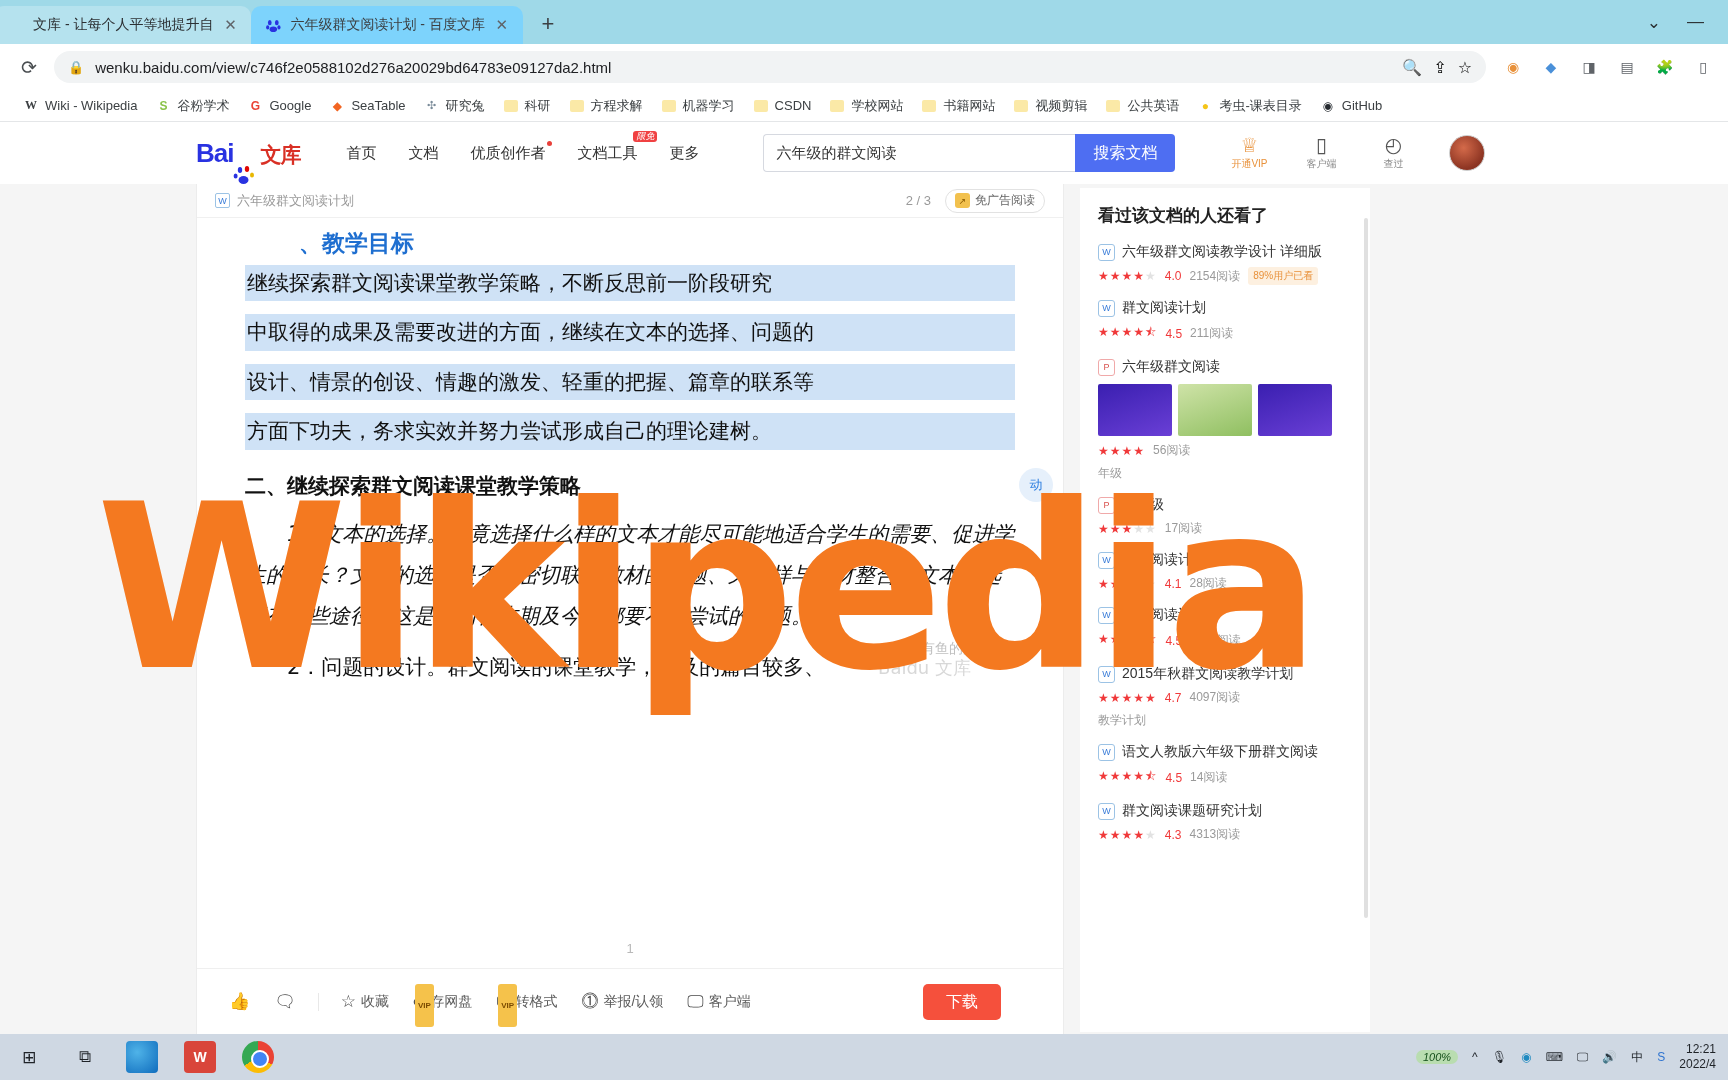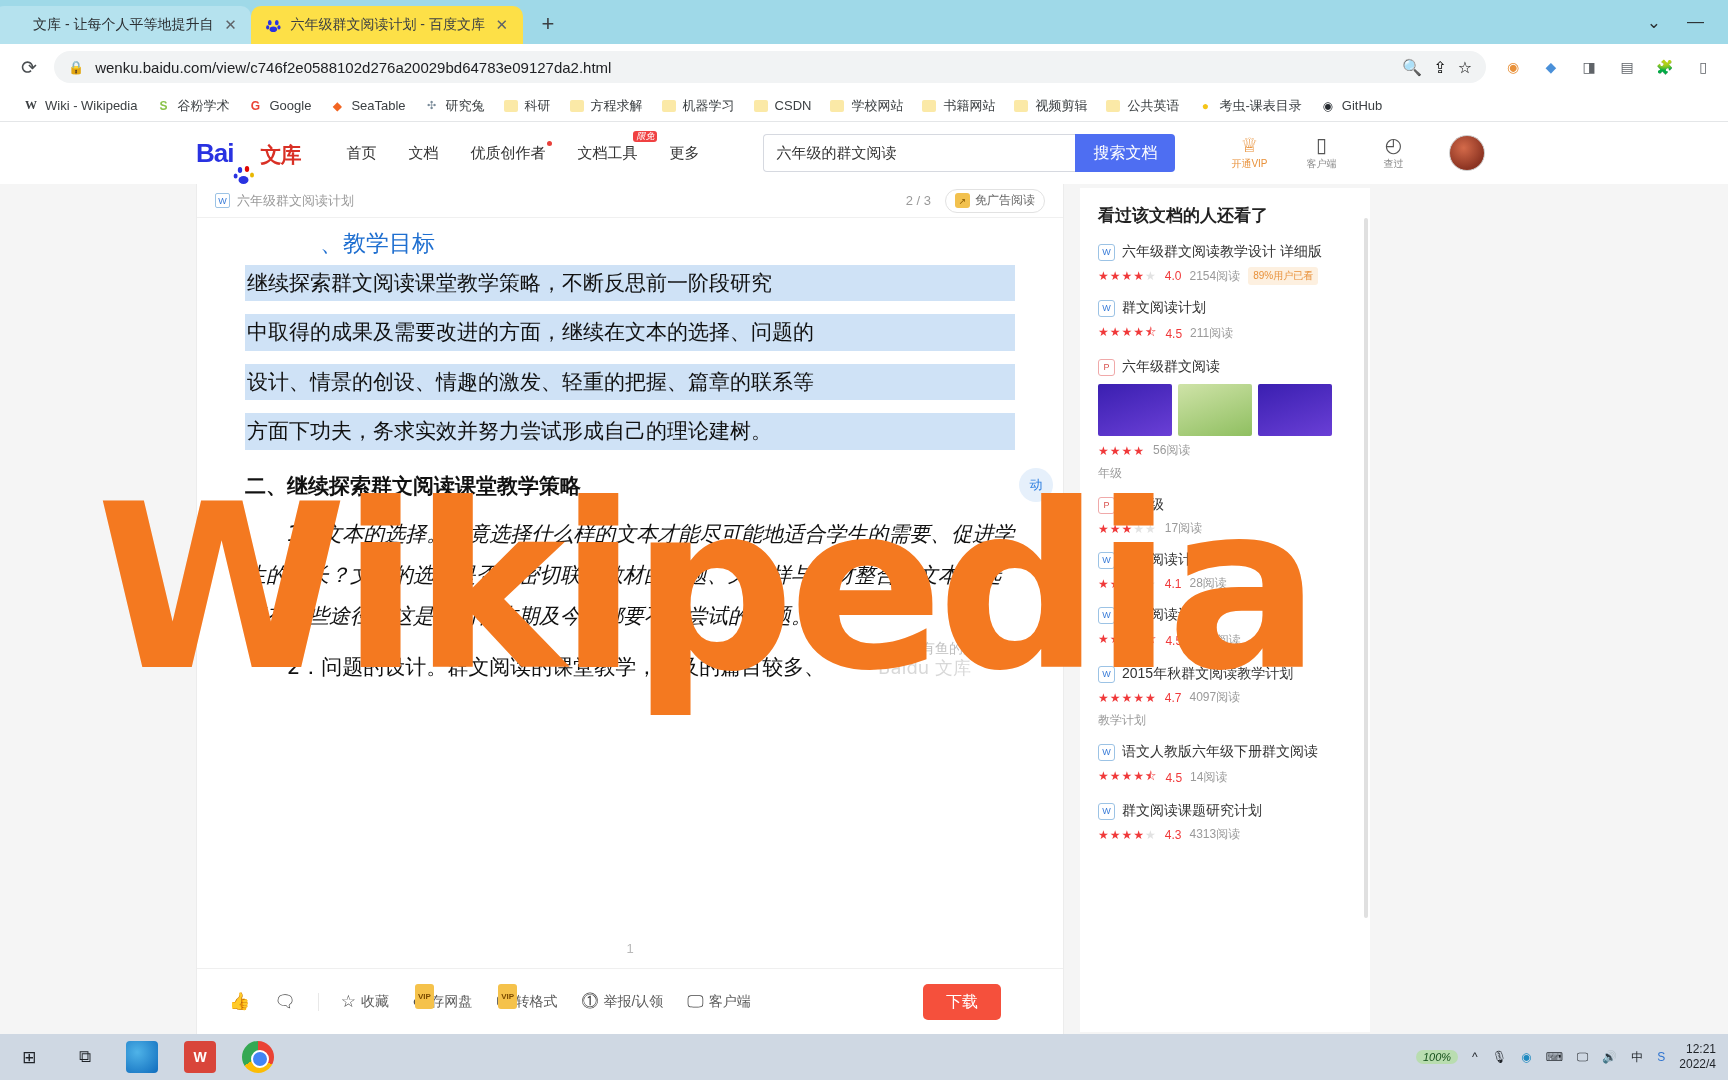--- a/index.html
+++ b/index.html
@@ -16,21 +16,21 @@
     position: absolute; left: 0; top: 0; width: 1728px; height: 44px;
     background: #9fd9e8;
     display: flex; align-items: flex-end;
   }
   .tab {
     height: 38px; display: flex; align-items: center; gap: 8px;
     padding: 0 12px 0 14px; border-radius: 10px 10px 0 0;
     font-size: 14px; color: #3c4043; position: relative;
   }
   .tab.inactive { background: #b5e2ee; color: #2c3033; max-width: 260px; }
-  .tab.active { background: #fde047; max-width: 300px; }
+  .tab.active { background: #7dd3fc; max-width: 300px; }
   .tab-title {
     white-space: nowrap; overflow: hidden; text-overflow: ellipsis; max-width: 200px;
   }
   .tab-close {
     font-size: 15px; color: #5f6368; width: 18px; height: 18px;
     display: flex; align-items: center; justify-content: center; flex: none;
   }
   .tab-fav { width: 17px; height: 17px; flex: none; display:flex; align-items:center; justify-content:center; }
   .newtab {
     width: 34px; height: 34px; margin-left: 8px; margin-bottom: 3px;
@@ -132,21 +132,21 @@
   }
   .adfree .af-ic { width: 15px; height: 15px; background: #f2c14e; border-radius: 3px;
     display:flex; align-items:center; justify-content:center; font-size: 9px; color:#8a5a00; }
   .adfree .af-tx { font-size: 12px; color: #666; white-space: nowrap; }
 
   .doc-body { position: relative; height: 782px; overflow: hidden; padding: 10px 0 0 0; }
   .doc-page {
     margin: 0 auto; width: 770px; position: relative;
     font-family: "DejaVu Sans", sans-serif;
   }
-  .hl-title { font-size: 23px; color: #1f6fd0; font-weight: normal; margin: 0 0 4px 75px; }
+  .hl-title { font-size: 23px; color: #1f6fd0; font-weight: bold; margin: 0 0 4px 54px; }
   .hl-line {
     background: #cfe2f6; color: #111; font-size: 21px; line-height: 1.45;
     padding: 3px 2px; display: block; width: 100%;
   }
   .para { font-size: 21px; line-height: 1.95; color: #111; }
   .para.ind { text-indent: 2em; }
   .sec-h { font-size: 21px; font-weight: bold; color: #111; margin-top: 8px; }
   .wm-note { position: absolute; right: 38px; bottom: 30px; font-size: 14px; color: #bfbfbf; }
   .wm-baidu { position: absolute; right: 44px; bottom: 8px; font-size: 18px; color: #d8d8d8; }
   .pg-num { position: absolute; left: 0; right: 0; bottom: 44px; text-align: center; font-size: 13px; color: #b9b9b9; }
@@ -159,21 +159,21 @@
 
   .doc-footer {
     position: absolute; left: 0; bottom: 0; width: 866px; height: 66px; background: #fff;
     border-top: 1px solid #efefef; display: flex; align-items: center; padding-left: 22px; gap: 4px;
   }
   .fbtn { display: flex; align-items: center; gap: 5px; padding: 0 10px; height: 30px;
           font-size: 14px; color: #5b5b5b; position: relative; white-space: nowrap; }
   .fbtn .fic { font-size: 17px; color: #4a4a4a; line-height: 1; }
   .fbtn .vipt {
     position: absolute; left: 12px; top: -3px; background: #f5c24b; color: #7a4a00;
-    font-size: 8px; padding: 8px 3px; border-radius: 3px; font-weight: bold;
+    font-size: 8px; padding: 17px 3px; border-radius: 3px; font-weight: bold;
   }
   .fsep { width: 1px; height: 18px; background: #e8e8e8; margin: 0 8px; }
   .dl-btn {
     position: absolute; right: 62px; bottom: 14px; width: 78px; height: 36px;
     background: #f5503c; color: #fff; border-radius: 5px; font-size: 16px;
     display: flex; align-items: center; justify-content: center;
   }
 
   
   .rec-panel {

